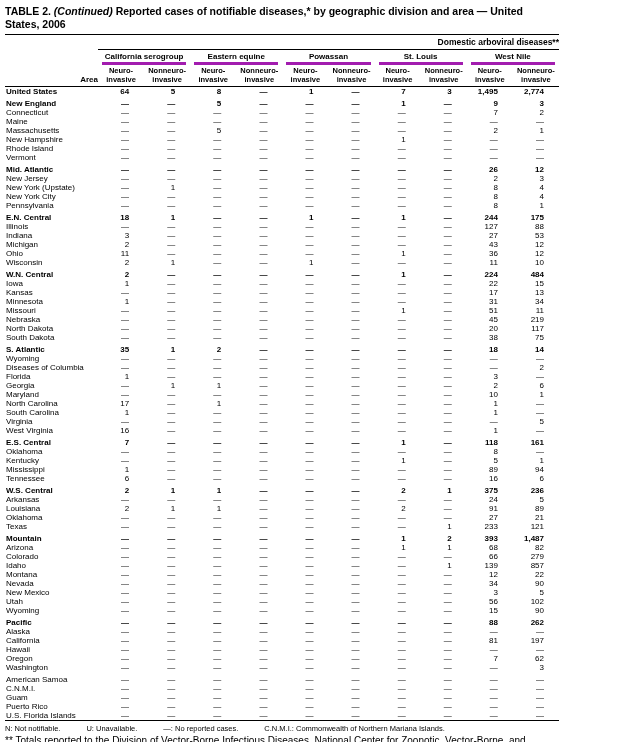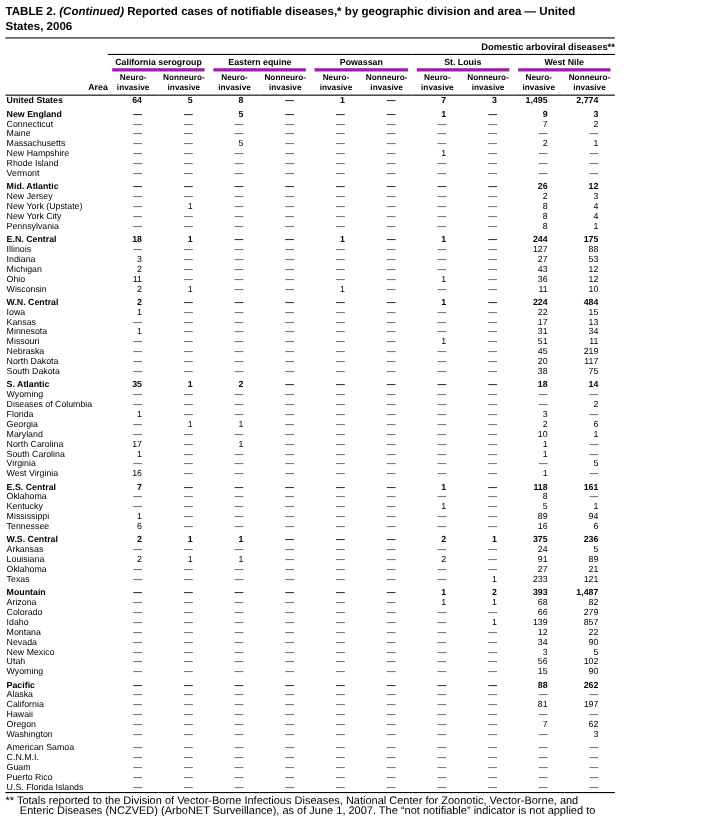--- a/index.html
+++ b/index.html
@@ -1014,19 +1014,25 @@
           <td class="num">—</td>
           <td class="num">—</td>
           <td class="num">—</td>
           <td class="num">—</td>
           <td class="num">—</td>
           <td class="num">—</td>
         </tr>
       </tbody>
   </table>
 
+  <div class="legend">
+    <span>N: Not notifiable.</span>
+    <span>U: Unavailable.</span>
+    <span>—: No reported cases.</span>
+    <span>C.N.M.I.: Commonwealth of Northern Mariana Islands.</span>
+  </div>
 
   <div class="fn">
     <span>**</span>
     <span>Totals reported to the Division of Vector-Borne Infectious Diseases, National Center for Zoonotic, Vector-Borne, and Enteric Diseases (NCZVED) (ArboNET Surveillance), as of June 1, 2007. The “not notifiable” indicator is not applied to data on domestic arboviral diseases.</span>
   </div>
 
 </div>
 
 </body></html>

